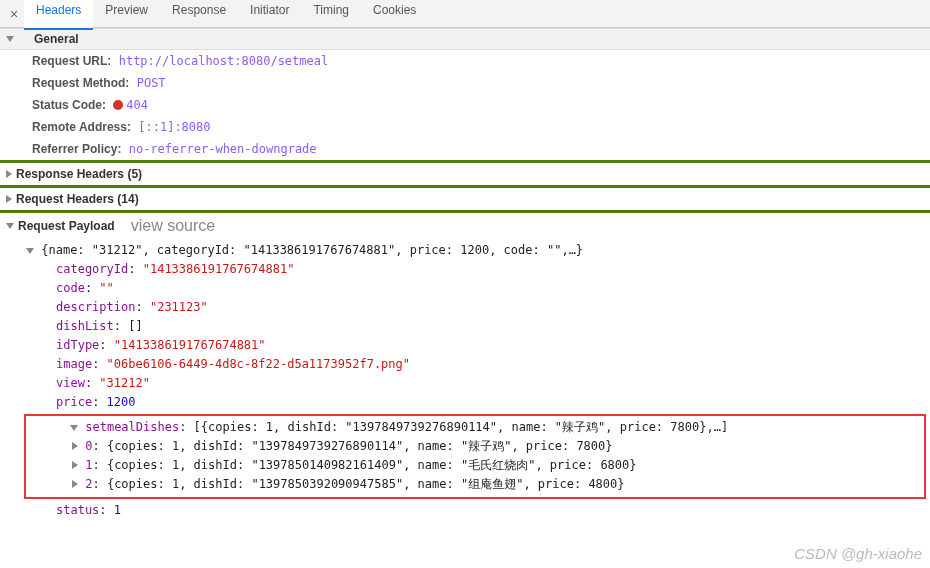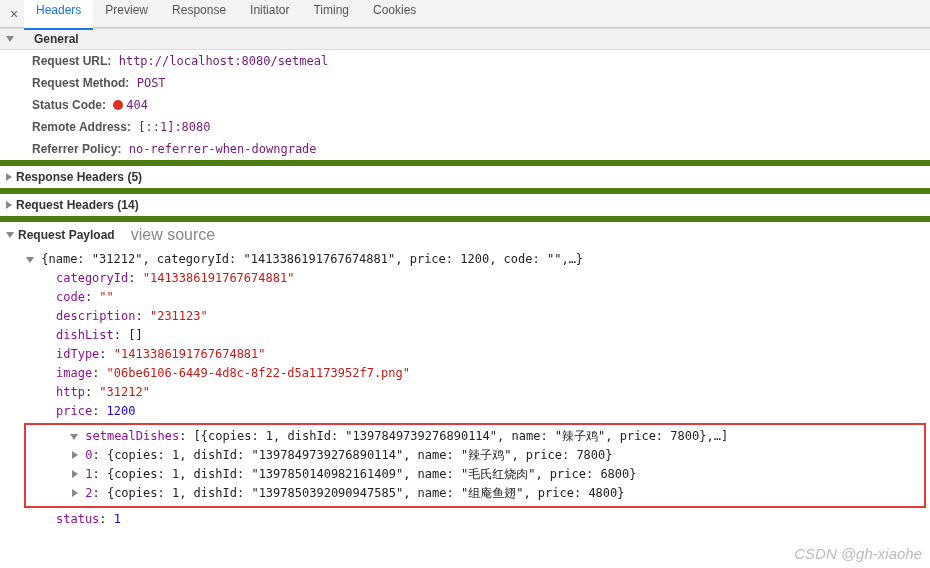--- a/index.html
+++ b/index.html
@@ -66,39 +66,39 @@
   .kv-row {
     padding: 2px 0 2px 32px;
     line-height: 18px;
   }
   .kv-label {
     font-weight: bold;
     color: #545454;
   }
   .kv-val {
     font-family: Consolas, monospace;
-    color: #701a75;
+    color: #8b5cf6;
     margin-left: 4px;
   }
   .status-dot {
     display: inline-block;
     width: 10px; height: 10px;
     border-radius: 50%;
     background: #d93025;
     margin-right: 3px;
     vertical-align: -1px;
   }
   .collapsed-section {
     padding: 4px 6px;
     font-weight: bold;
     color: #333;
     display: flex;
     align-items: center;
     gap: 4px;
-    border-top: 6px solid #4d7c0f;
+    border-top: 3px solid #4d7c0f;
   }
   .view-source {
     font-weight: normal;
     color: #888;
     margin-left: 12px;
     font-size: 16px;
   }
   .payload {
     font-family: Consolas, monospace;
     font-size: 12px;
@@ -187,21 +187,21 @@
     <span class="tri tri-down"></span>
     <span class="plain">{name: "31212", categoryId: "1413386191767674881", price: 1200, code: "",…}</span>
   </div>
 
   <div class="line indent2"><span class="prop">categoryId</span><span class="plain">: </span><span class="str">"1413386191767674881"</span></div>
   <div class="line indent2"><span class="prop">code</span><span class="plain">: </span><span class="str">""</span></div>
   <div class="line indent2"><span class="prop">description</span><span class="plain">: </span><span class="str">"231123"</span></div>
   <div class="line indent2"><span class="prop">dishList</span><span class="plain">: </span><span class="plain">[]</span></div>
   <div class="line indent2"><span class="prop">idType</span><span class="plain">: </span><span class="str">"1413386191767674881"</span></div>
   <div class="line indent2"><span class="prop">image</span><span class="plain">: </span><span class="str">"06be6106-6449-4d8c-8f22-d5a1173952f7.png"</span></div>
-  <div class="line indent2"><span class="prop">http</span><span class="plain">: </span><span class="str">"31212"</span></div>
+  <div class="line indent2"><span class="prop">view</span><span class="plain">: </span><span class="str">"31212"</span></div>
   <div class="line indent2"><span class="prop">price</span><span class="plain">: </span><span class="num">1200</span></div>
 
   <div class="redbox">
     <div class="line" style="padding-left:44px">
       <span class="tri tri-down"></span>
       <span class="prop">setmealDishes</span><span class="plain">: </span><span class="plain">[{copies: 1, dishId: "1397849739276890114", name: "辣子鸡", price: 7800},…]</span>
     </div>
     <div class="line" style="padding-left:46px">
       <span class="tri tri-right"></span>
       <span class="prop">0</span><span class="plain">: </span><span class="plain">{copies: 1, dishId: "1397849739276890114", name: "辣子鸡", price: 7800}</span>

